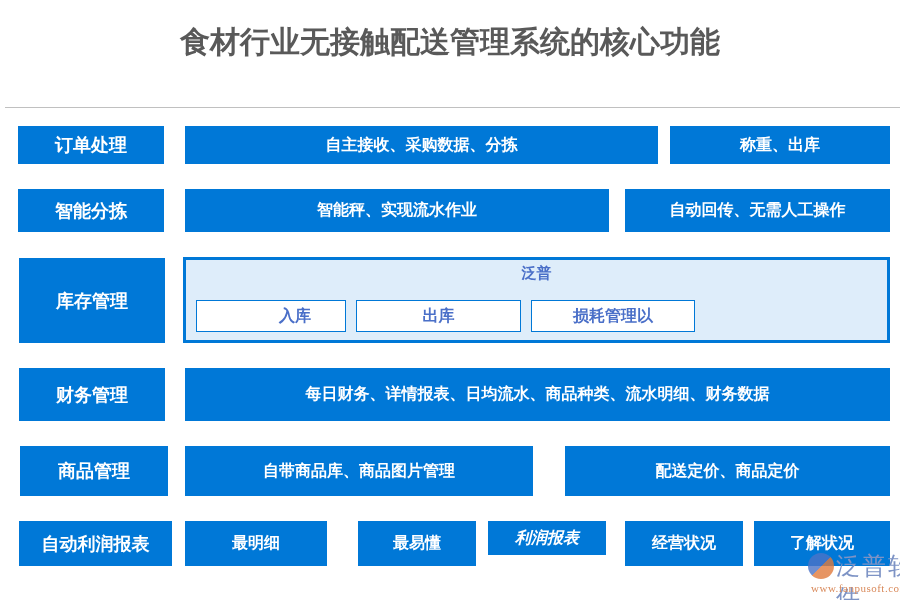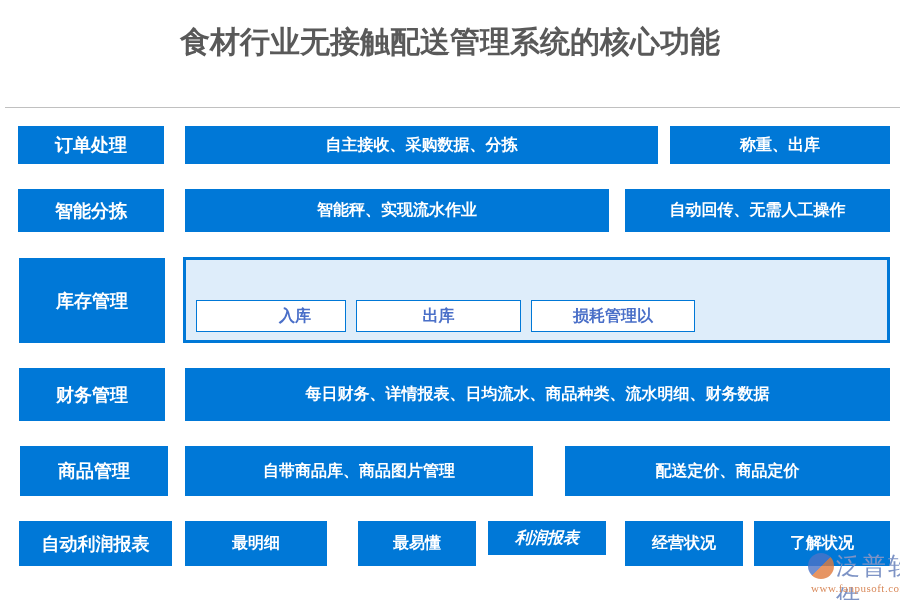--- a/index.html
+++ b/index.html
@@ -61,20 +61,21 @@
 <div class="box label" style="left:18px;top:126px;width:146px;height:38px;">订单处理</div>
 <div class="box" style="left:185px;top:126px;width:473px;height:38px;">自主接收、采购数据、分拣</div>
 <div class="box" style="left:670px;top:126px;width:220px;height:38px;">称重、出库</div>
 
 <div class="box label" style="left:18px;top:189px;width:146px;height:43px;">智能分拣</div>
 <div class="box" style="left:185px;top:189px;width:424px;height:43px;">智能秤、实现流水作业</div>
 <div class="box" style="left:625px;top:189px;width:265px;height:43px;">自动回传、无需人工操作</div>
 
 <div class="box label" style="left:19px;top:258px;width:146px;height:85px;">库存管理</div>
 <div class="panel">
+  <div class="panel-title">泛普</div>
   <div class="sub" style="left:10px;width:150px;padding-left:48px;">入库</div>
   <div class="sub" style="left:170px;width:165px;">出库</div>
   <div class="sub" style="left:345px;width:164px;">损耗管理以</div>
 </div>
 
 <div class="box label" style="left:19px;top:368px;width:146px;height:53px;">财务管理</div>
 <div class="box" style="left:185px;top:368px;width:705px;height:53px;">每日财务、详情报表、日均流水、商品种类、流水明细、财务数据</div>
 
 <div class="box label" style="left:20px;top:446px;width:148px;height:50px;">商品管理</div>
 <div class="box" style="left:185px;top:446px;width:348px;height:50px;">自带商品库、商品图片管理</div>

